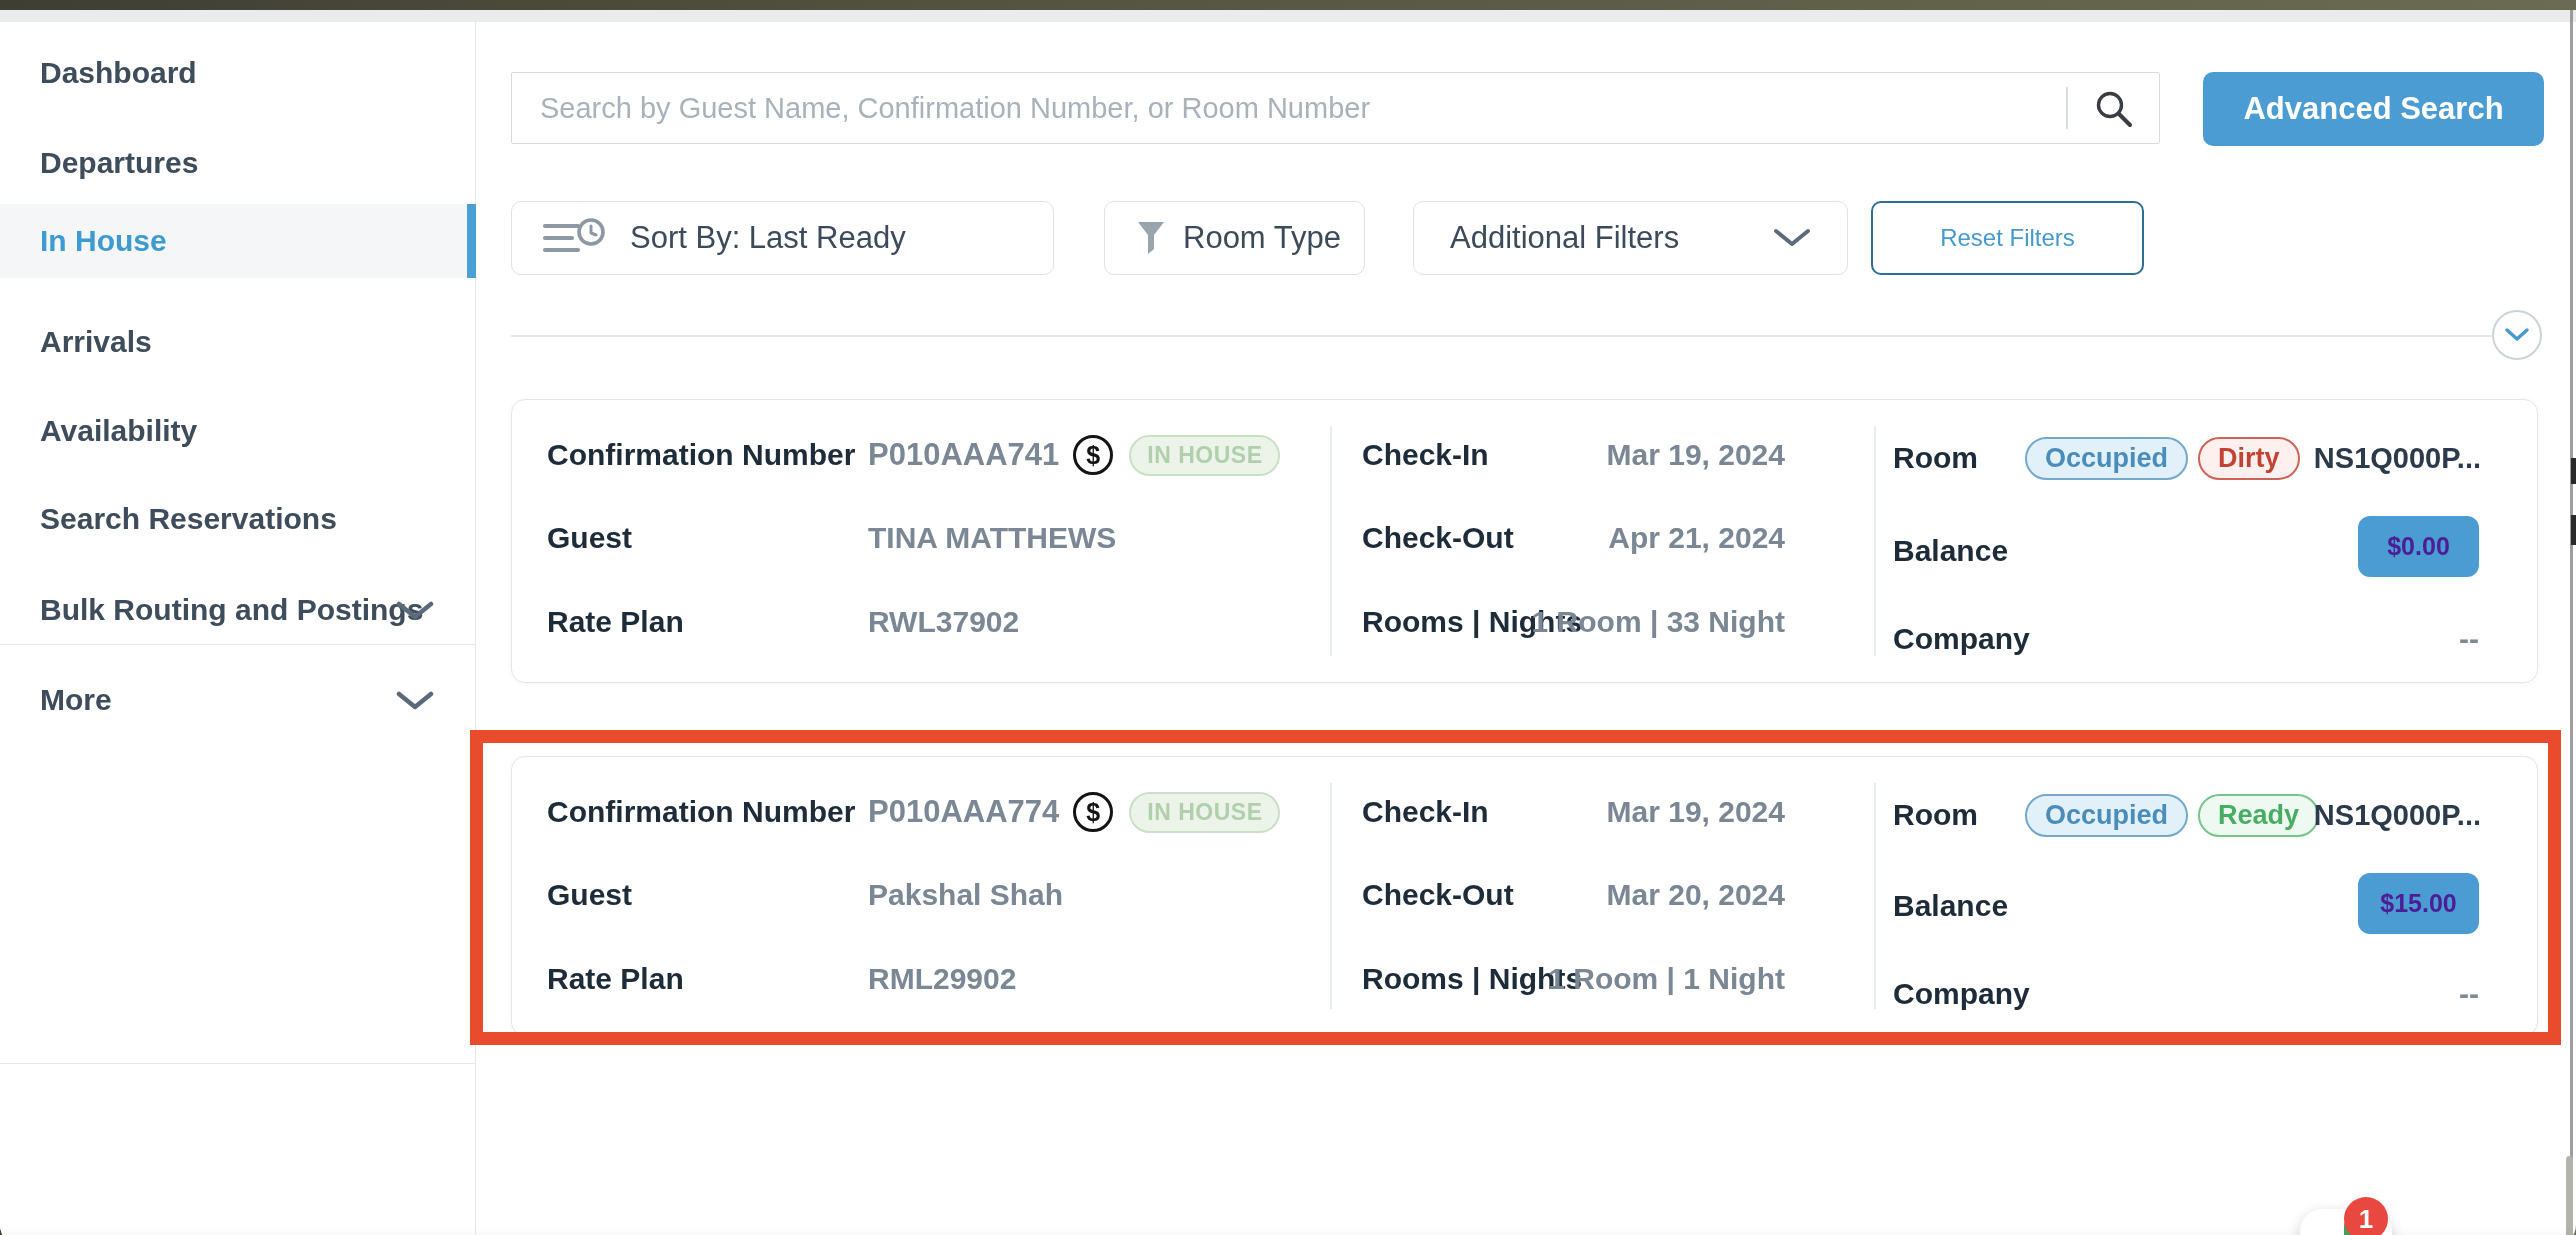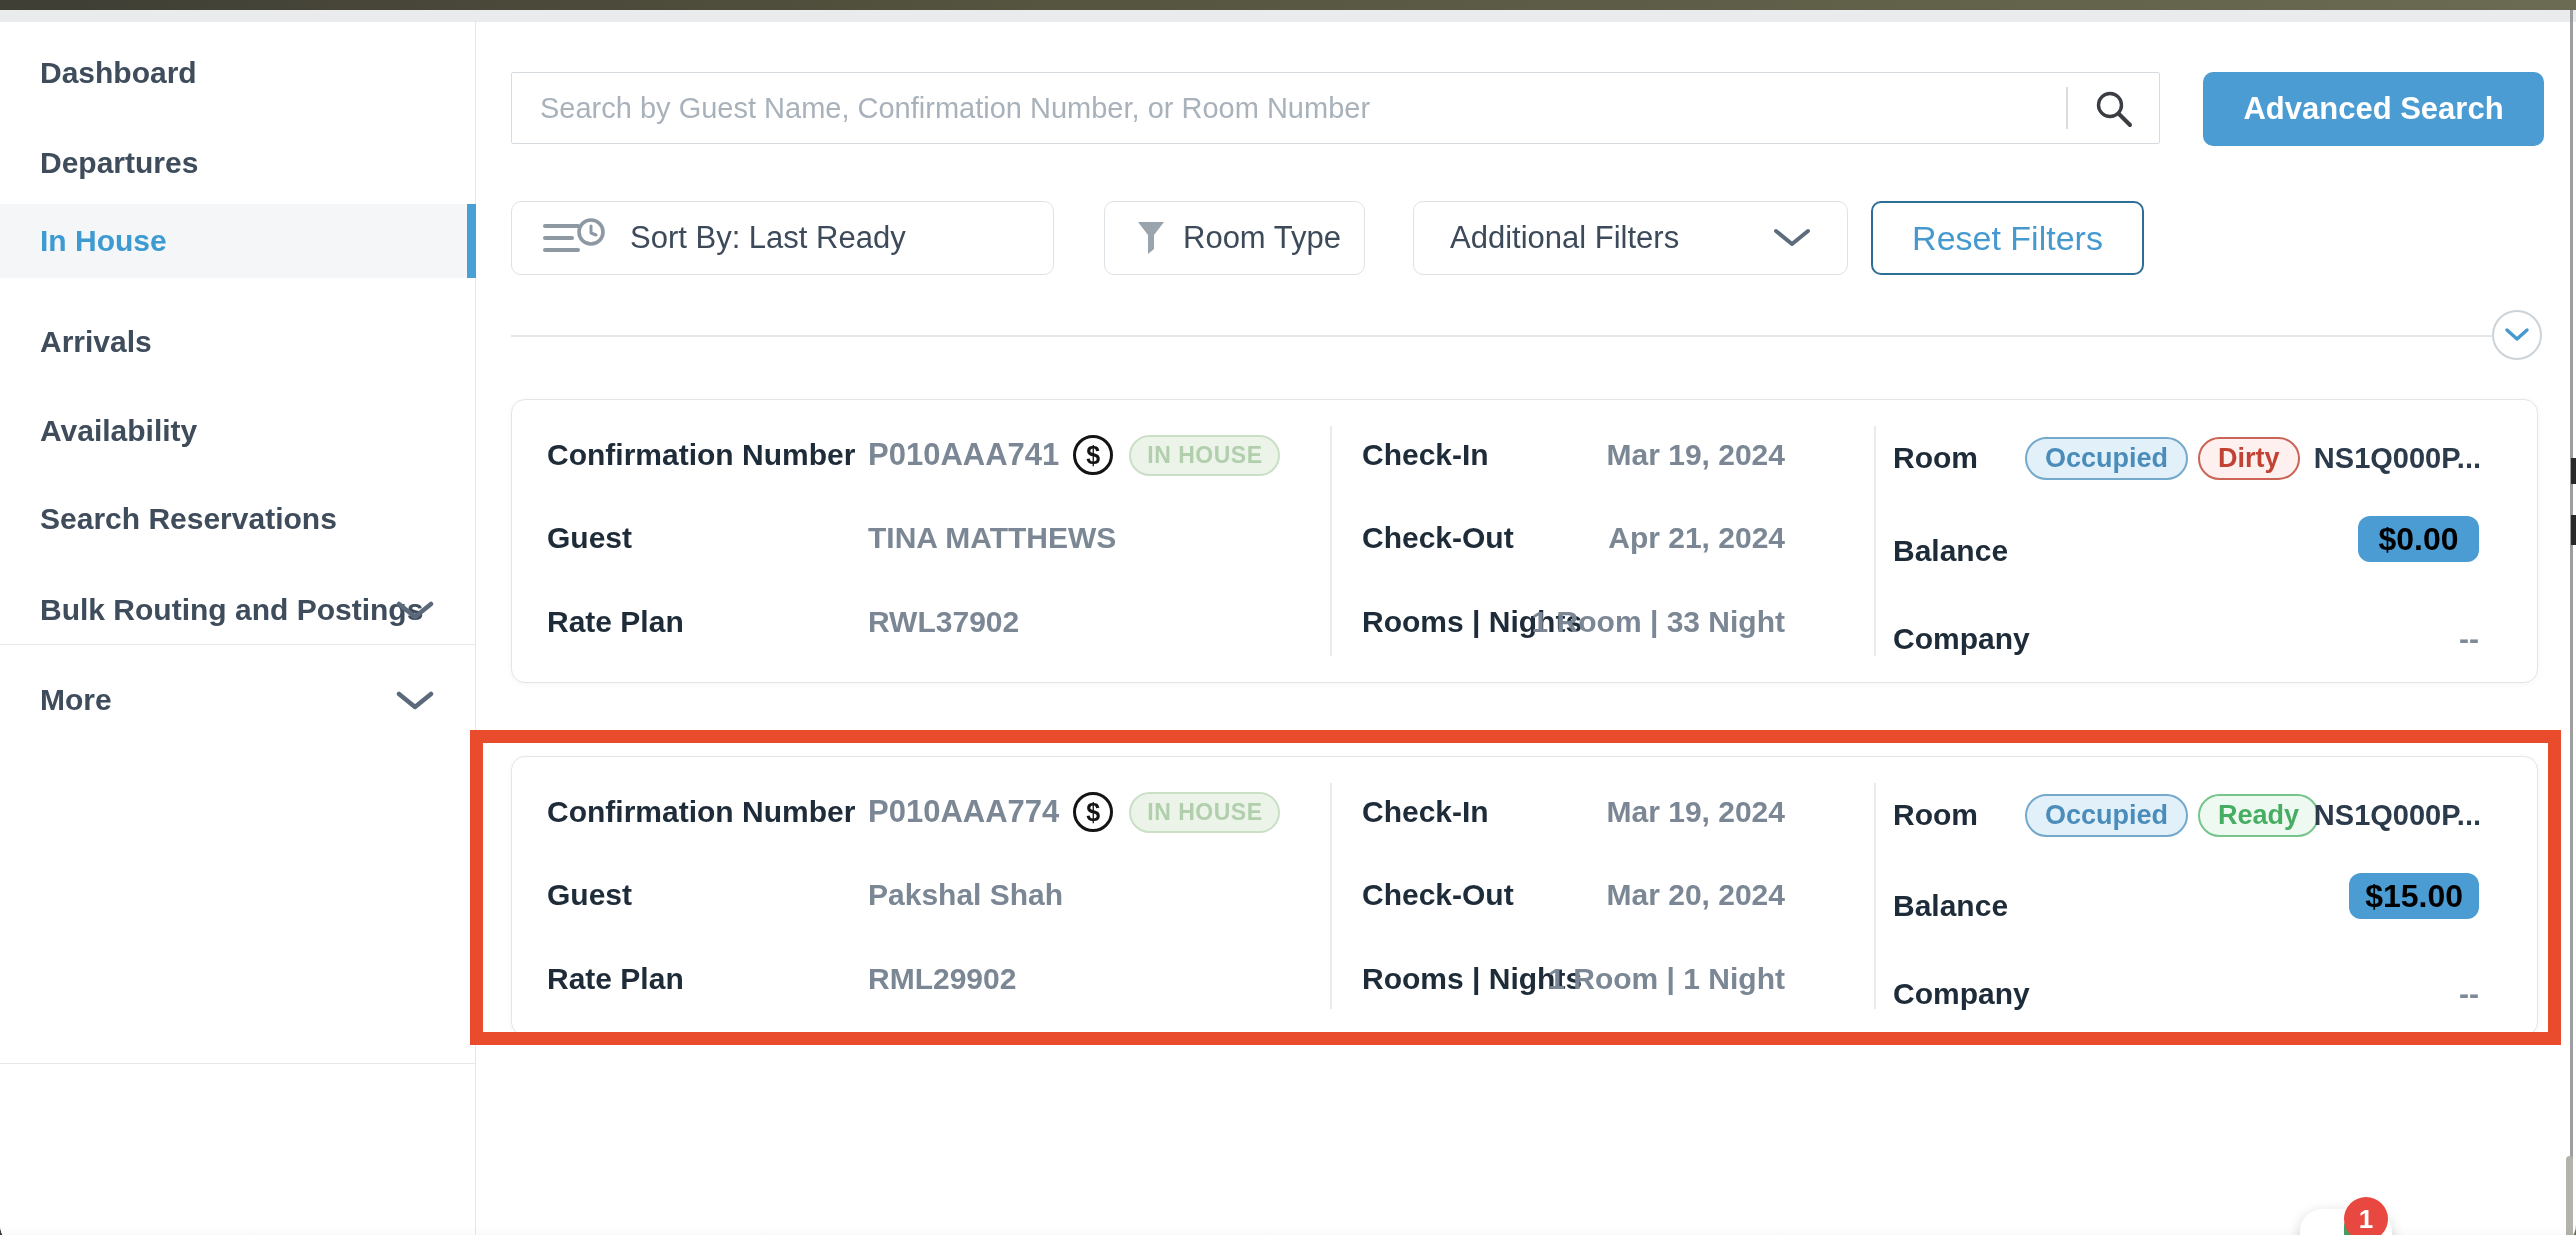--- a/index.html
+++ b/index.html
@@ -60,21 +60,21 @@
     border-radius:10px;box-sizing:border-box;display:flex;align-items:center;cursor:pointer;
   }
   .fbox .txt{font-size:31px;font-weight:500;color:#3c4a59;white-space:nowrap;}
   .sort-box{left:511px;width:543px;}
   .roomtype-box{left:1104px;width:261px;}
   .addfilters-box{left:1413px;width:435px;}
   .reset-btn{
     position:absolute;left:1871px;top:191px;width:273px;height:74px;box-sizing:border-box;
     border:2px solid #2e6e94;border-radius:10px;background:#fff;
     display:flex;align-items:center;justify-content:center;cursor:pointer;
-    font-size:34px;font-weight:500;color:#4599cf;
+    font-size:24px;font-weight:500;color:#4599cf;
   }
 
   
   .list-divider{position:absolute;left:511px;top:325px;width:1981px;height:0;border-top:2px solid #e5e8ea;}
   .divider-circle{
     position:absolute;left:2492px;top:300px;width:50px;height:50px;border-radius:50%;
     border:2px solid #ccd3d8;background:#fff;box-sizing:border-box;cursor:pointer;
     display:flex;align-items:center;justify-content:center;
   }
 
@@ -105,22 +105,22 @@
     margin-left:16px;padding:5px 16px;border-radius:994px;border:2px solid #cbdfc7;background:#ecf4ea;
     font-size:23px;font-weight:600;letter-spacing:0.5px;color:#b2cfad;white-space:nowrap;
   }
   .badges{position:absolute;left:1513px;display:flex;gap:10px;align-items:center;height:44px;}
   .pill{padding:4px 18px;border-radius:994px;border:2px solid;font-size:27px;font-weight:600;white-space:nowrap;}
   .pill[data-variant="blue"]{color:#4a8cba;border-color:#74a9cc;background:#e2f0f9;}
   .pill[data-variant="red"]{color:#c14334;border-color:#cb6457;background:#fdf0ee;}
   .pill[data-variant="green"]{color:#47ad62;border-color:#77c48c;background:#eefaf1;}
   .room-num{position:absolute;left:1681px;width:288px;text-align:right;height:44px;line-height:44px;font-size:29px;font-weight:700;color:#2c3b4b;white-space:nowrap;}
   .balance-btn{
-    position:absolute;right:58px;top:116px;min-width:121px;height:46px;padding:0 16px;box-sizing:border-box;
-    background:#4b9cd3;border-radius:12px;color:#000000;font-size:32px;font-weight:600;
+    position:absolute;right:58px;top:116px;min-width:121px;height:61px;padding:0 16px;box-sizing:border-box;
+    background:#4b9cd3;border-radius:12px;color:#4c1d95;font-size:25px;font-weight:600;
     display:flex;align-items:center;justify-content:center;cursor:pointer;
   }
   .company-val{position:absolute;right:58px;height:42px;line-height:42px;font-size:30px;font-weight:700;color:#7e8a97;}
 
   .highlight-rect{
     position:absolute;left:470px;top:720px;width:2091px;height:315px;
     border:13px solid #e94b2d;box-sizing:border-box;pointer-events:none;z-index:5;
   }
 
   

